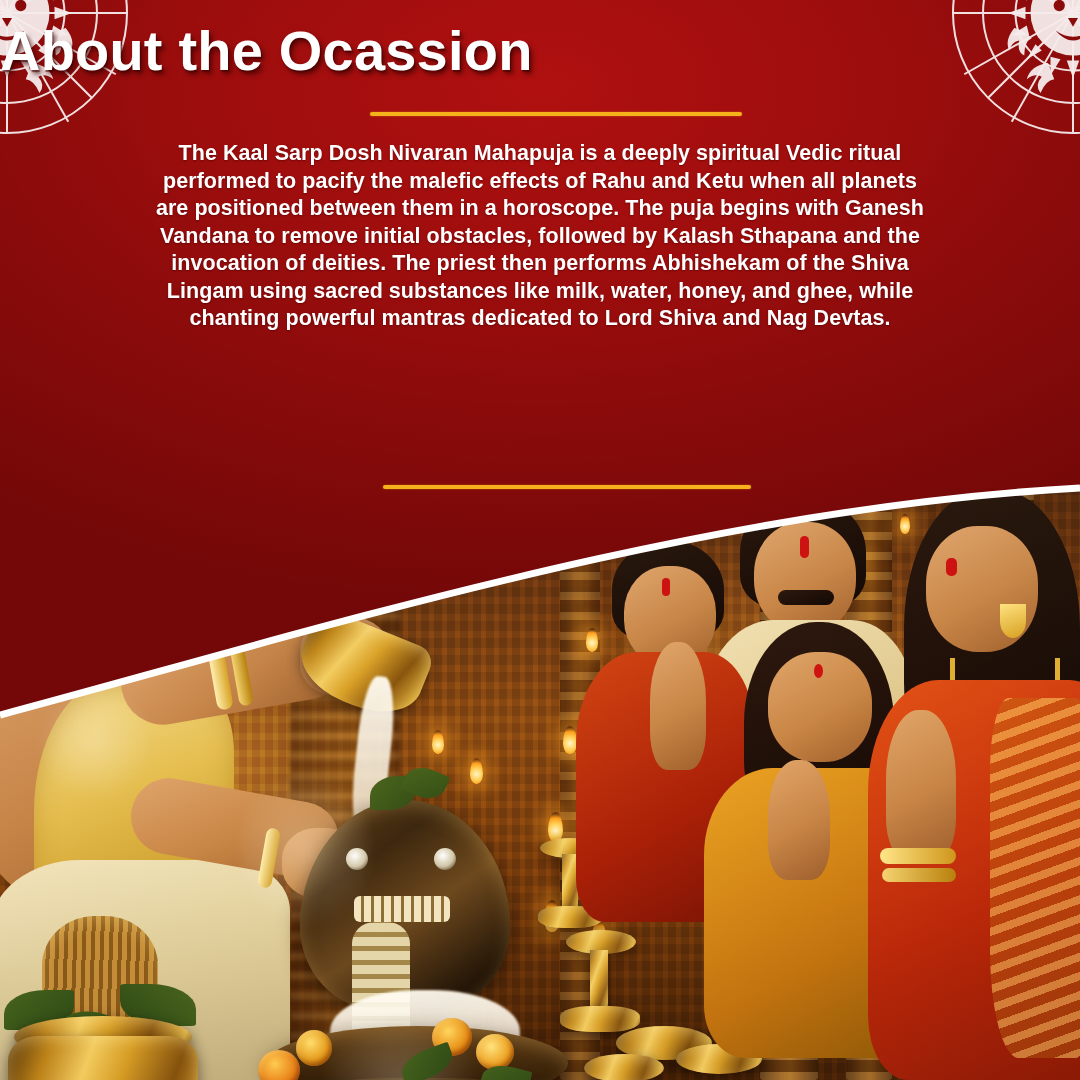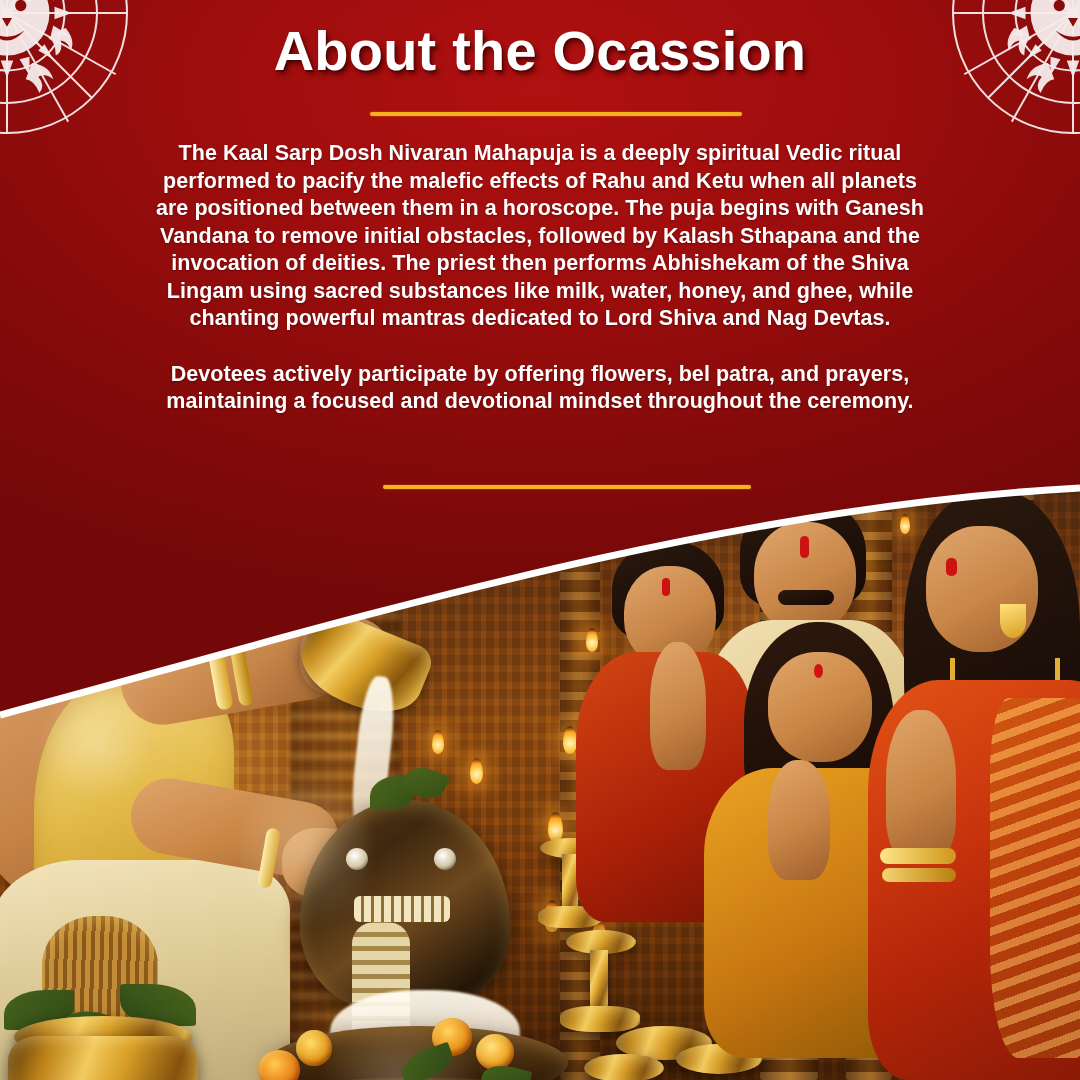--- a/index.html
+++ b/index.html
@@ -27,21 +27,21 @@
     opacity:.92;
     pointer-events:none;
   }
   .zodiac.left  { left:-118px; top:-112px; }
   .zodiac.right { right:-118px; top:-112px; transform:scaleX(-1); }
 
   
   .title-wrap {
     position:absolute;
     top:22px; left:0; right:0;
-    text-align:center;
+    text-align:left;
   }
   .title {
     display:inline-block;
     font-size:56px;
     font-weight:bold;
     color:#ffffff;
     letter-spacing:.2px;
     line-height:1.05;
     text-shadow: 3px 4px 5px rgba(60,0,0,.70), 1px 2px 1px rgba(70,2,2,.55);
   }
@@ -320,21 +320,20 @@
   </svg>
 
   <div class="title-wrap">
     <h1 class="title">About the Ocassion</h1>
   </div>
 
   <div class="divider top"></div>
 
   <div class="body-copy">
     <p>The Kaal Sarp Dosh Nivaran Mahapuja is a deeply spiritual Vedic ritual performed to pacify the malefic effects of Rahu and Ketu when all planets are positioned between them in a horoscope. The puja begins with Ganesh Vandana to remove initial obstacles, followed by Kalash Sthapana and the invocation of deities. The priest then performs Abhishekam of the Shiva Lingam using sacred substances like milk, water, honey, and ghee, while chanting powerful mantras dedicated to Lord Shiva and Nag Devtas.</p>
-    <p>Devotees actively participate by offering flowers, bel patra, and prayers, maintaining a focused and devotional mindset throughout the ceremony.</p>
   </div>
 
   <div class="divider bottom"></div>
 
   <div class="photo">
     <div class="scene">
 
       <div class="backdrop"></div>
 
       <div class="pillar" style="left:760px;width:58px;top:40px;"></div>

